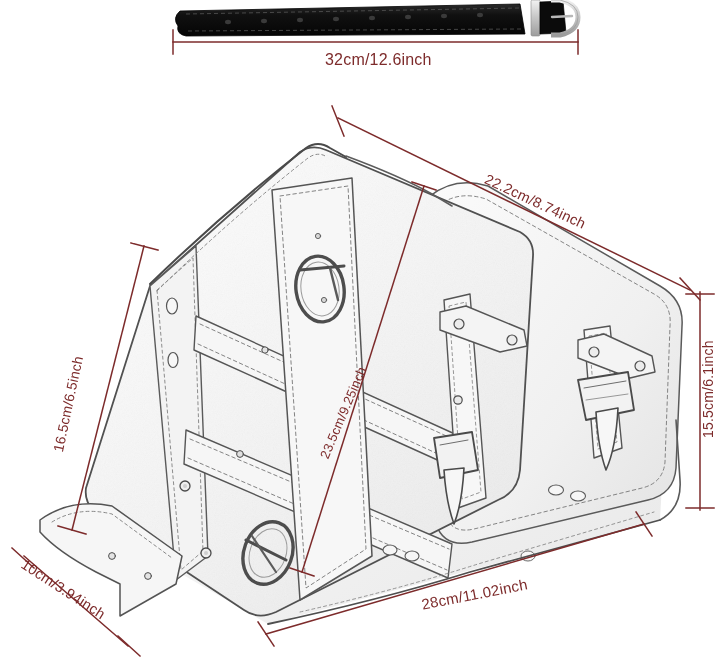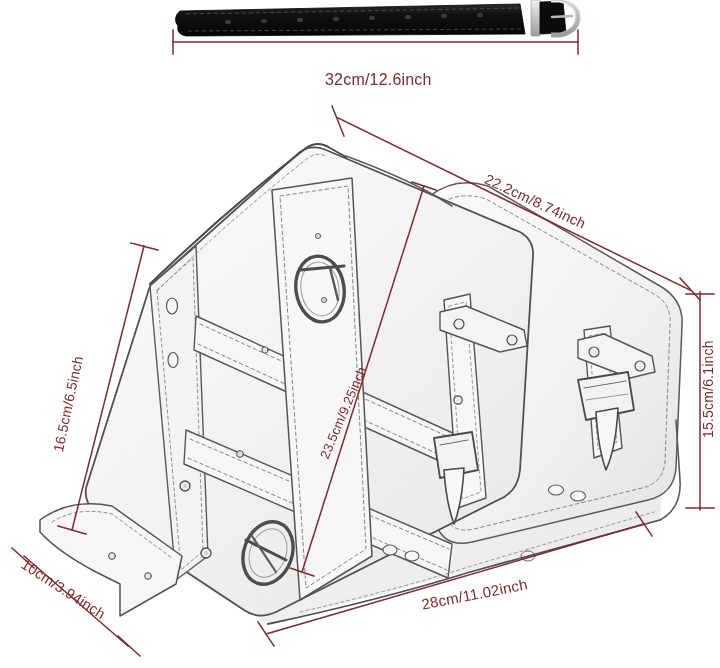--- a/index.html
+++ b/index.html
@@ -29,21 +29,20 @@
     position: absolute;
     color: #7d2b2b;
     font-family: "Liberation Sans", sans-serif;
     white-space: nowrap;
     letter-spacing: 0.2px;
   }
   #lbl-strap {
     left: 325px;
     top: 51px;
     font-size: 16px;
-    margin-top: 20px;
   }
   #lbl-depth-top {
     left: 489px;
     top: 171px;
     font-size: 14.5px;
     transform: rotate(25deg);
     transform-origin: left top;
   }
   #lbl-height-right {
     left: 700px;

